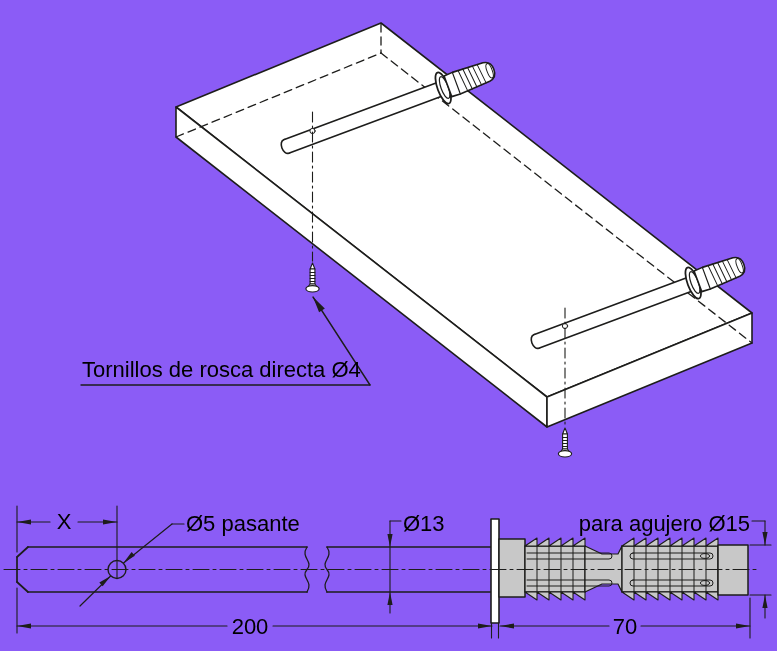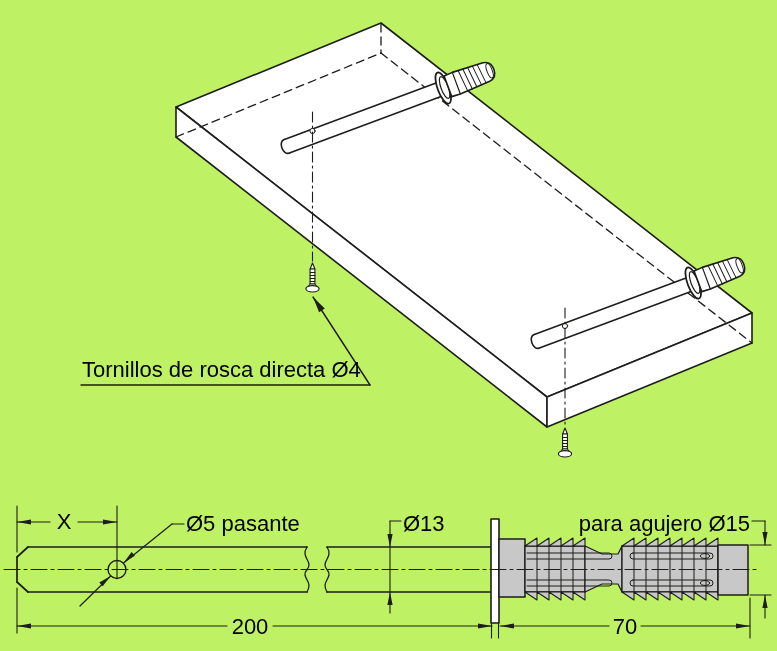--- a/index.html
+++ b/index.html
@@ -1,16 +1,16 @@
 <!DOCTYPE html>
 <html><head>
 <meta charset="utf-8">
 <style>
   html,body{margin:0;padding:0;background:#ffffff;}
-  .stage{width:777px;height:651px;position:relative;background:#bef264;overflow:hidden;}
+  .stage{width:777px;height:651px;position:relative;background:#8b5cf6;overflow:hidden;}
   svg{display:block;}
   text{font-family:"Liberation Sans","DejaVu Sans",sans-serif;fill:#000;}
   .lbl{font-size:22px;}
 </style>
 </head>
 <body>
 
 <div class="stage">
 <svg width="777" height="651" viewBox="0 0 777 651" fill="none" stroke-linecap="round" stroke-linejoin="round">
 

